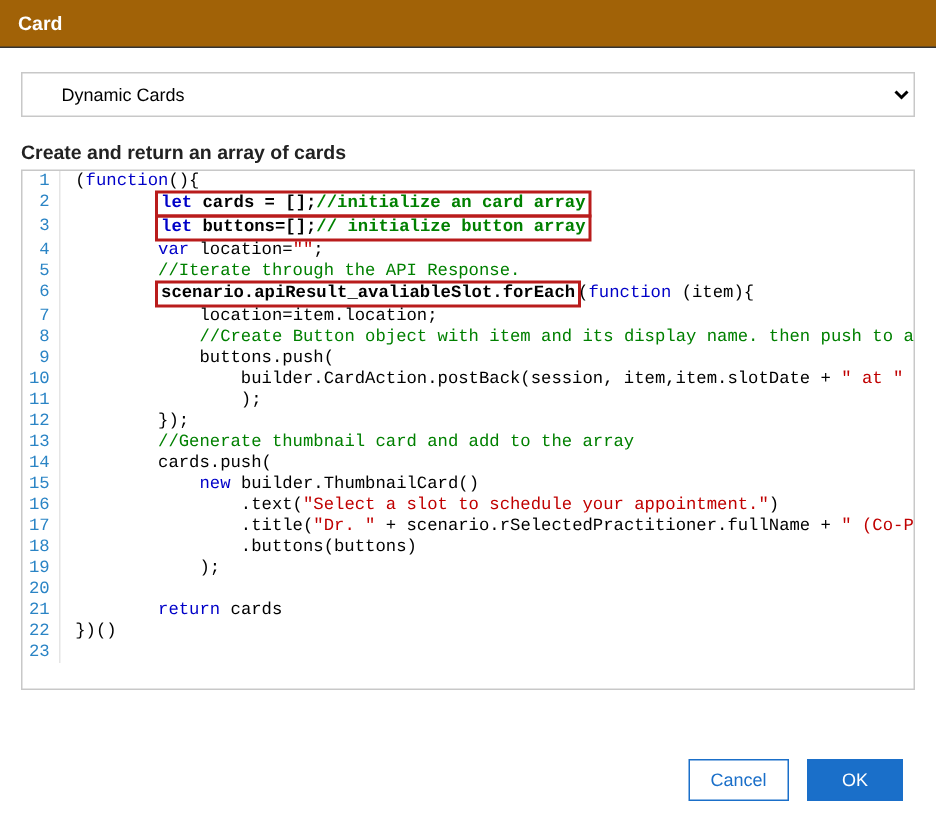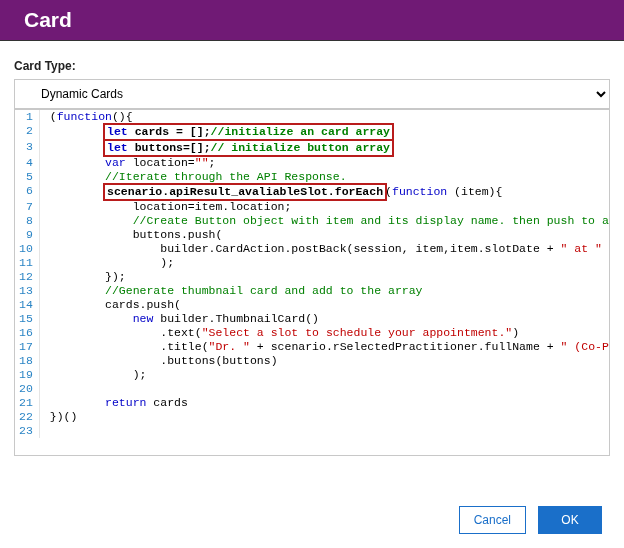--- a/index.html
+++ b/index.html
@@ -7,24 +7,24 @@
     padding: 0;
     font-family: "Segoe UI", Arial, sans-serif;
     background: #fff;
     width: 624px;
     height: 548px;
     overflow: hidden;
     font-size: 13px;
     color: #222;
   }
   .header-bar {
-    background: #701a75;
+    background: #a16207;
     color: #fff;
-    padding: 8px 24px;
-    font-size: 21px;
+    padding: 8px 12px;
+    font-size: 13px;
     font-weight: 600;
     border-bottom: 1px solid #333;
   }
   .body-area {
     padding: 10px 14px 0 14px;
   }
   .field-label {
     font-weight: 700;
     font-size: 12px;
     margin-top: 8px;
@@ -115,27 +115,27 @@
 </style>
 </head>
 <body>
 
 <div class="header-bar">
   <span>Card</span>
 </div>
 
 <div class="body-area">
 
-  <div class="field-label">Card Type:</div>
   <div class="select-wrap">
     <select class="card-type">
       <option>Dynamic Cards</option>
     </select>
   </div>
 
+  <div class="section-label">Create and return an array of cards</div>
 
   <div class="code-box">
     <div class="code-scroll">
       <table class="code">
         <tbody id="code-body"><tr><td class="gutter">1</td><td class="codecell"><span class="tok-plain">(</span><span class="tok-kw">function</span><span class="tok-plain">(){</span></td></tr><tr><td class="gutter">2</td><td class="codecell">        <span class="hl-box"><span class="tok-kw">let</span><span class="tok-plain"> cards = [];</span><span class="tok-cmt">//initialize an card array</span></span></td></tr><tr><td class="gutter">3</td><td class="codecell">        <span class="hl-box"><span class="tok-kw">let</span><span class="tok-plain"> buttons=[];</span><span class="tok-cmt">// initialize button array</span></span></td></tr><tr><td class="gutter">4</td><td class="codecell">        <span class="tok-kw">var</span><span class="tok-plain"> location=</span><span class="tok-str">""</span><span class="tok-plain">;</span></td></tr><tr><td class="gutter">5</td><td class="codecell">        <span class="tok-cmt">//Iterate through the API Response.</span></td></tr><tr><td class="gutter">6</td><td class="codecell">        <span class="hl-box"><span class="tok-plain">scenario.apiResult_avaliableSlot.forEach</span></span><span class="tok-plain">(</span><span class="tok-kw">function</span><span class="tok-plain"> (item){</span></td></tr><tr><td class="gutter">7</td><td class="codecell">            <span class="tok-plain">location=item.location;</span></td></tr><tr><td class="gutter">8</td><td class="codecell">            <span class="tok-cmt">//Create Button object with item and its display name. then push to array</span></td></tr><tr><td class="gutter">9</td><td class="codecell">            <span class="tok-plain">buttons.push(</span></td></tr><tr><td class="gutter">10</td><td class="codecell">                <span class="tok-plain">builder.CardAction.postBack(session, item,item.slotDate + </span><span class="tok-str">" at "</span><span class="tok-plain"> + item.slotTime)</span></td></tr><tr><td class="gutter">11</td><td class="codecell">                <span class="tok-plain">);</span></td></tr><tr><td class="gutter">12</td><td class="codecell">        <span class="tok-plain">});</span></td></tr><tr><td class="gutter">13</td><td class="codecell">        <span class="tok-cmt">//Generate thumbnail card and add to the array</span></td></tr><tr><td class="gutter">14</td><td class="codecell">        <span class="tok-plain">cards.push(</span></td></tr><tr><td class="gutter">15</td><td class="codecell">            <span class="tok-kw">new</span><span class="tok-plain"> builder.ThumbnailCard()</span></td></tr><tr><td class="gutter">16</td><td class="codecell">                <span class="tok-plain">.text(</span><span class="tok-str">"Select a slot to schedule your appointment."</span><span class="tok-plain">)</span></td></tr><tr><td class="gutter">17</td><td class="codecell">                <span class="tok-plain">.title(</span><span class="tok-str">"Dr. "</span><span class="tok-plain"> + scenario.rSelectedPractitioner.fullName + </span><span class="tok-str">" (Co-Pay will be $25)"</span></td></tr><tr><td class="gutter">18</td><td class="codecell">                <span class="tok-plain">.buttons(buttons)</span></td></tr><tr><td class="gutter">19</td><td class="codecell">            <span class="tok-plain">);</span></td></tr><tr><td class="gutter">20</td><td class="codecell"><span class="tok-plain"></span></td></tr><tr><td class="gutter">21</td><td class="codecell">        <span class="tok-kw">return</span><span class="tok-plain"> cards</span></td></tr><tr><td class="gutter">22</td><td class="codecell"><span class="tok-plain">})()</span></td></tr><tr><td class="gutter">23</td><td class="codecell"><span class="tok-plain"></span></td></tr></tbody>
       </table>
     </div>
   </div>
 
 </div>

